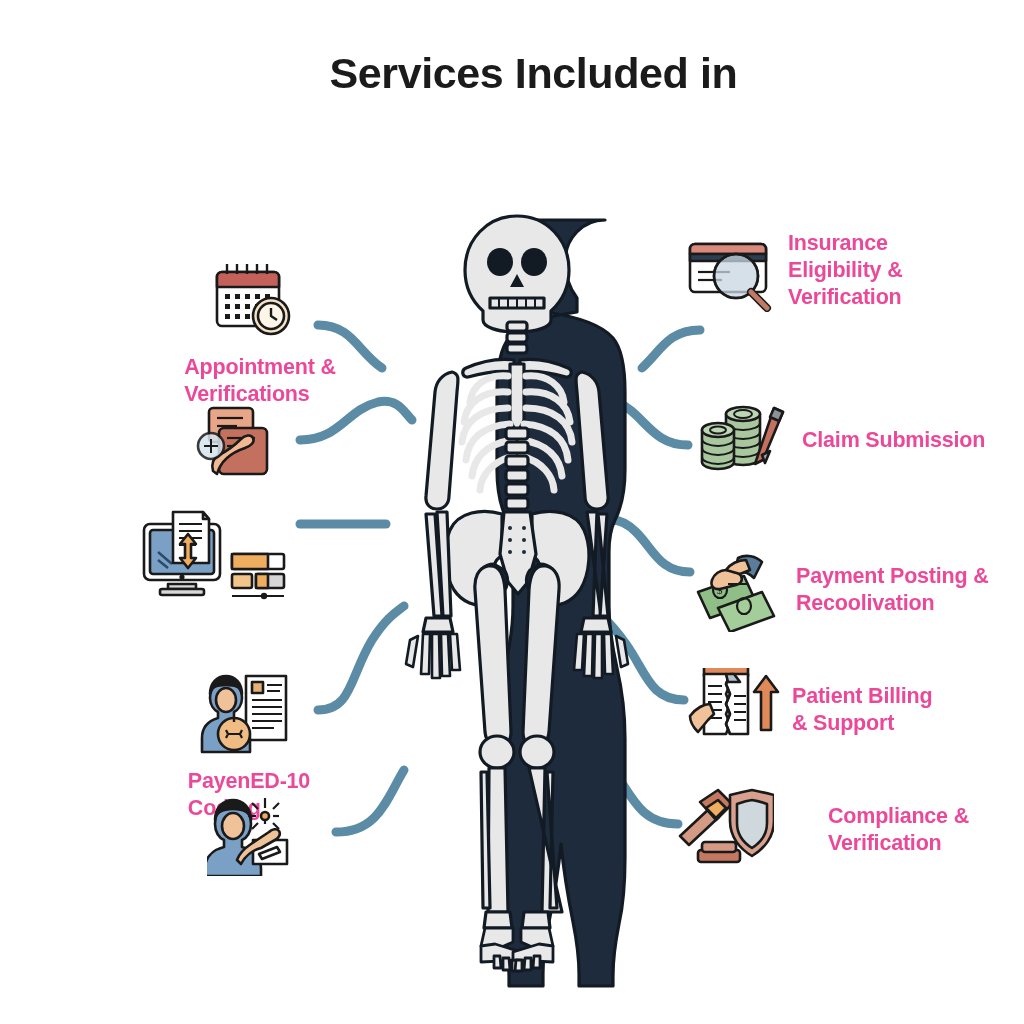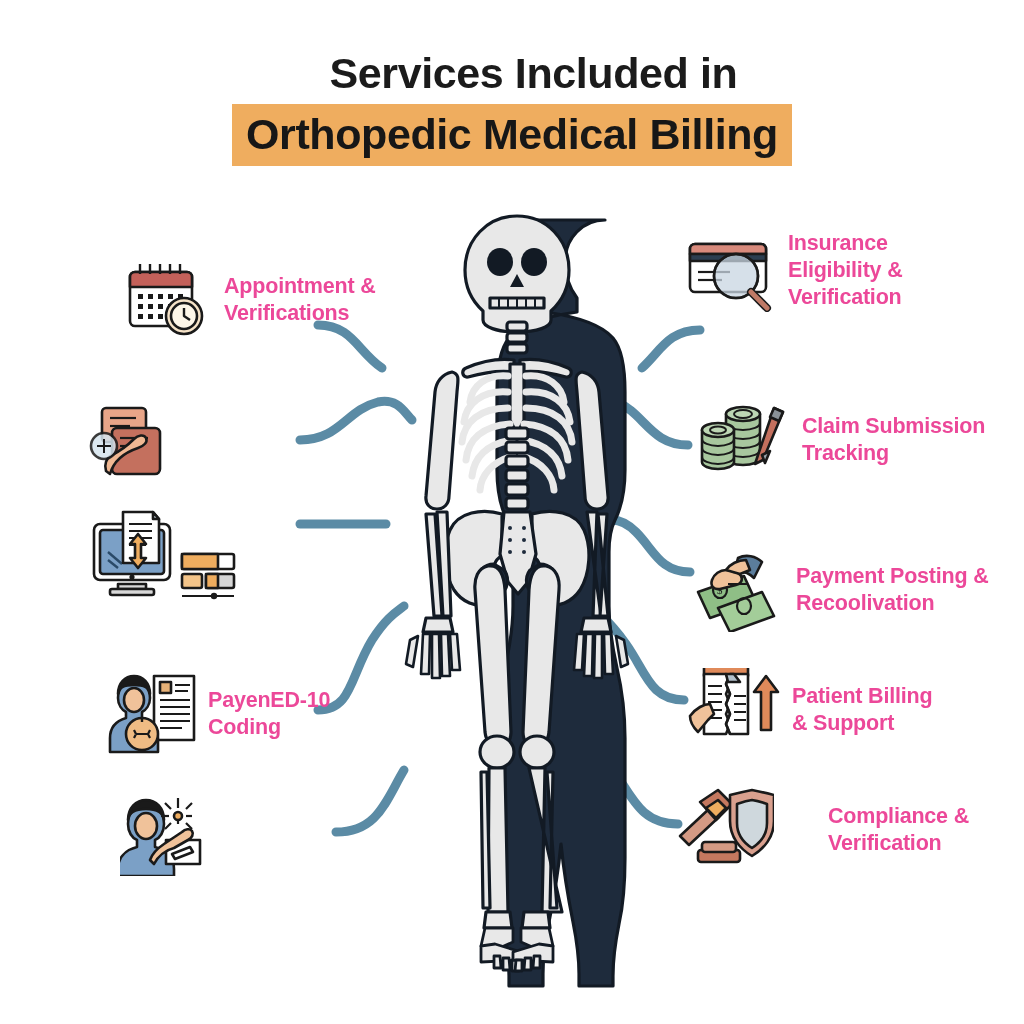--- a/index.html
+++ b/index.html
@@ -66,21 +66,21 @@
     width: 270px;
     height: 790px;
   }
 
   
   .svc {
     position: absolute;
     display: flex;
     align-items: center;
   }
-  .svc.left  { flex-direction: row; }
+  .svc.left  { flex-direction: column; }
   .svc-icon {
     width: 96px;
     height: 84px;
     flex: 0 0 96px;
     position: relative;
   }
   .svc-label {
     font-size: 21.5px;
     font-weight: bold;
     color: #ec4899;
@@ -93,23 +93,20 @@
   .icon-svg { width: 96px; height: 84px; display: block; }
   .icon-svg-wide { width: 150px; height: 110px; display: block; }
 </style>
 </head>
 <body>
 
 <div id="canvas">
 
   <div id="title-block">
     <div id="title-line-1">Services Included in</div>
-    <div id="title-line-2-wrap">
-      <div id="title-line-2">Orthopedic Medical Billing</div>
-    </div>
   </div>
 
   <svg id="connectors" viewBox="0 0 1024 1024">
     <g fill="none" stroke="#5b8ba5" stroke-width="9" stroke-linecap="round">
 
       <path d="M318 325 C 352 325 358 352 382 368"></path>
       <path d="M300 440 C 340 440 346 410 378 402 C 398 398 404 412 412 420"></path>
       <path d="M300 524 C 348 524 352 524 386 524"></path>
       <path d="M318 710 C 352 710 350 676 372 640 C 386 618 396 612 404 606"></path>
       <path d="M336 832 C 378 832 386 800 404 770"></path>
@@ -466,21 +463,20 @@
           </g>
           <ellipse cx="20" cy="32" rx="8" ry="3.5" fill="none" stroke-width="2"></ellipse>
           <path d="M76 10 l9 4 -20 48 -8 4 3 -9 z" fill="#c4705e"></path>
           <path d="M64 57 l8 -4 -5 12 z" fill="#9aa4ac"></path>
           <path d="M76 10 l9 4 -4 9 -9 -4 z" fill="#8a9298"></path>
         </g>
       </svg>
     </div>
     <div class="svc-label">
       <div>Claim Submission</div>
-      <div>Tracking</div>
     </div>
   </div>
 
   <div class="svc right" style="left:692px; top:548px; width:330px;">
     <div class="svc-icon">
       <svg class="icon-svg" viewBox="0 0 96 84">
         <g stroke="#1a1a1a" stroke-width="2.6" stroke-linejoin="round">
           <path d="M6 44 l46 -16 12 26 -46 16 z" fill="#8fbe86"></path>
           <ellipse cx="28" cy="42" rx="7" ry="8" fill="none" stroke-width="2.2"></ellipse>
           <text x="25" y="46" font-size="11" fill="#1a1a1a" stroke="none" font-family="Liberation Serif, serif">$</text>

